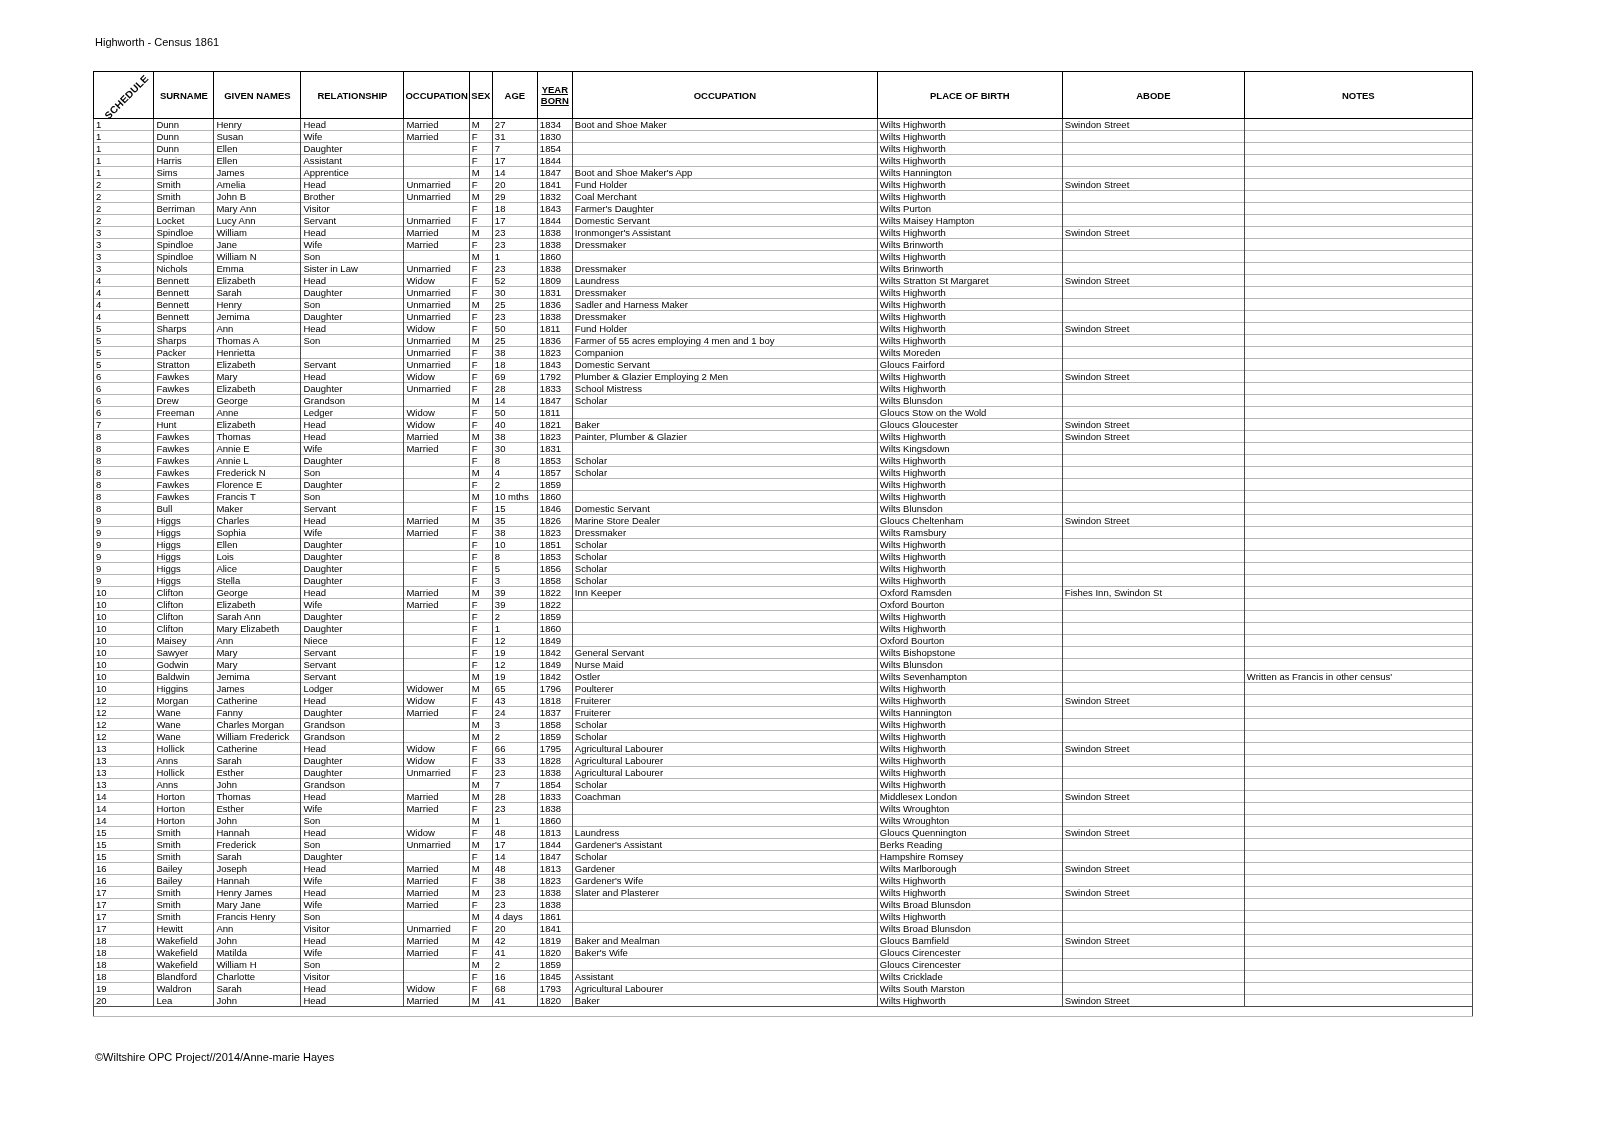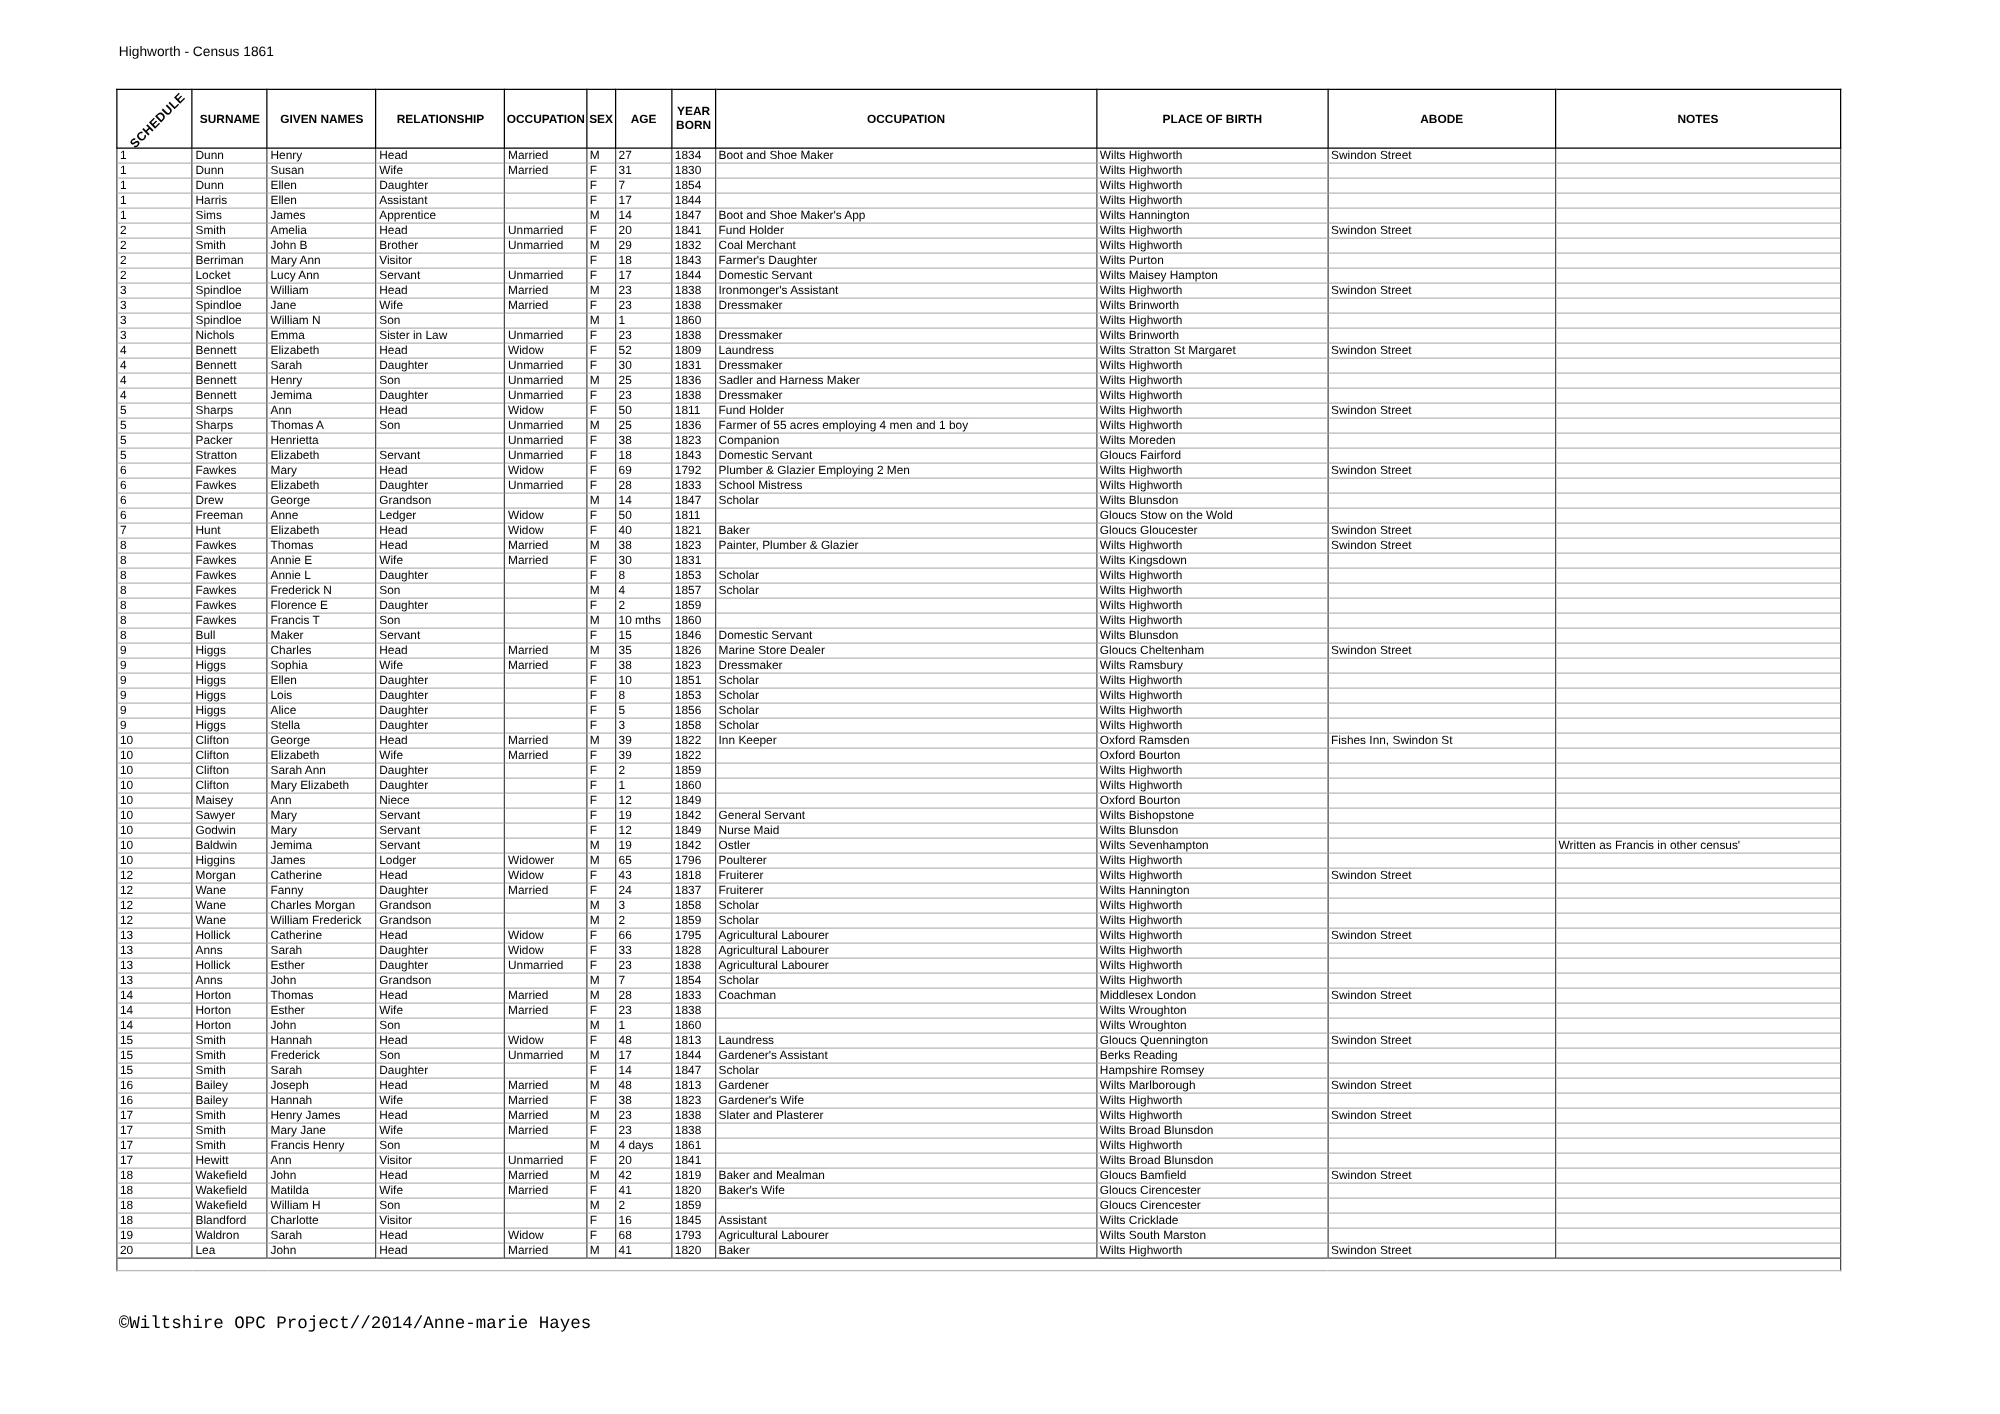--- a/index.html
+++ b/index.html
@@ -1,32 +1,32 @@
 <!DOCTYPE html>
 <html><head>
 <meta charset="utf-8">
 <style>
   html, body { margin:0; padding:0; }
   body {
     width:1600px; height:1131px; background:#ffffff; position:relative;
     font-family:"Liberation Sans", sans-serif; color:#000;
   }
   .title { position:absolute; left:95px; top:36px; font-size:11px; }
-  .footer { position:absolute; left:95px; top:1051px; font-size:14px;font-family:Liberation Mono, monospace; }
+  .footer { position:absolute; left:95px; top:1051px; font-size:11px; }
 
   table.census {
     position:absolute; left:93px; top:71px;
     border-collapse:collapse; table-layout:fixed;
   }
   table.census th {
     border:1px solid #000; font-weight:bold; font-size:9.5px;
     text-align:center; vertical-align:middle; height:44px;
     padding:1px; overflow:hidden; white-space:nowrap;
   }
-  table.census th.wrap { white-space:normal; line-height:11px; }
+  table.census th.wrap { white-space:normal; line-height:11px;text-decoration:underline; }
   table.census th.sched { overflow:visible; position:relative; }
   .diag {
     display:block; transform:rotate(-45deg) translate(1px,3px);
     transform-origin:50% 50%; font-size:10px; font-weight:bold; letter-spacing:0.3px;
   }
   table.census tbody td {
     border-left:1px solid #4a4a4a; border-right:1px solid #4a4a4a;
     border-top:1px solid #b6b6b6;
     font-size:9.5px; line-height:11px; height:11px;
     padding:0 2px; overflow:hidden; white-space:nowrap; vertical-align:middle;

